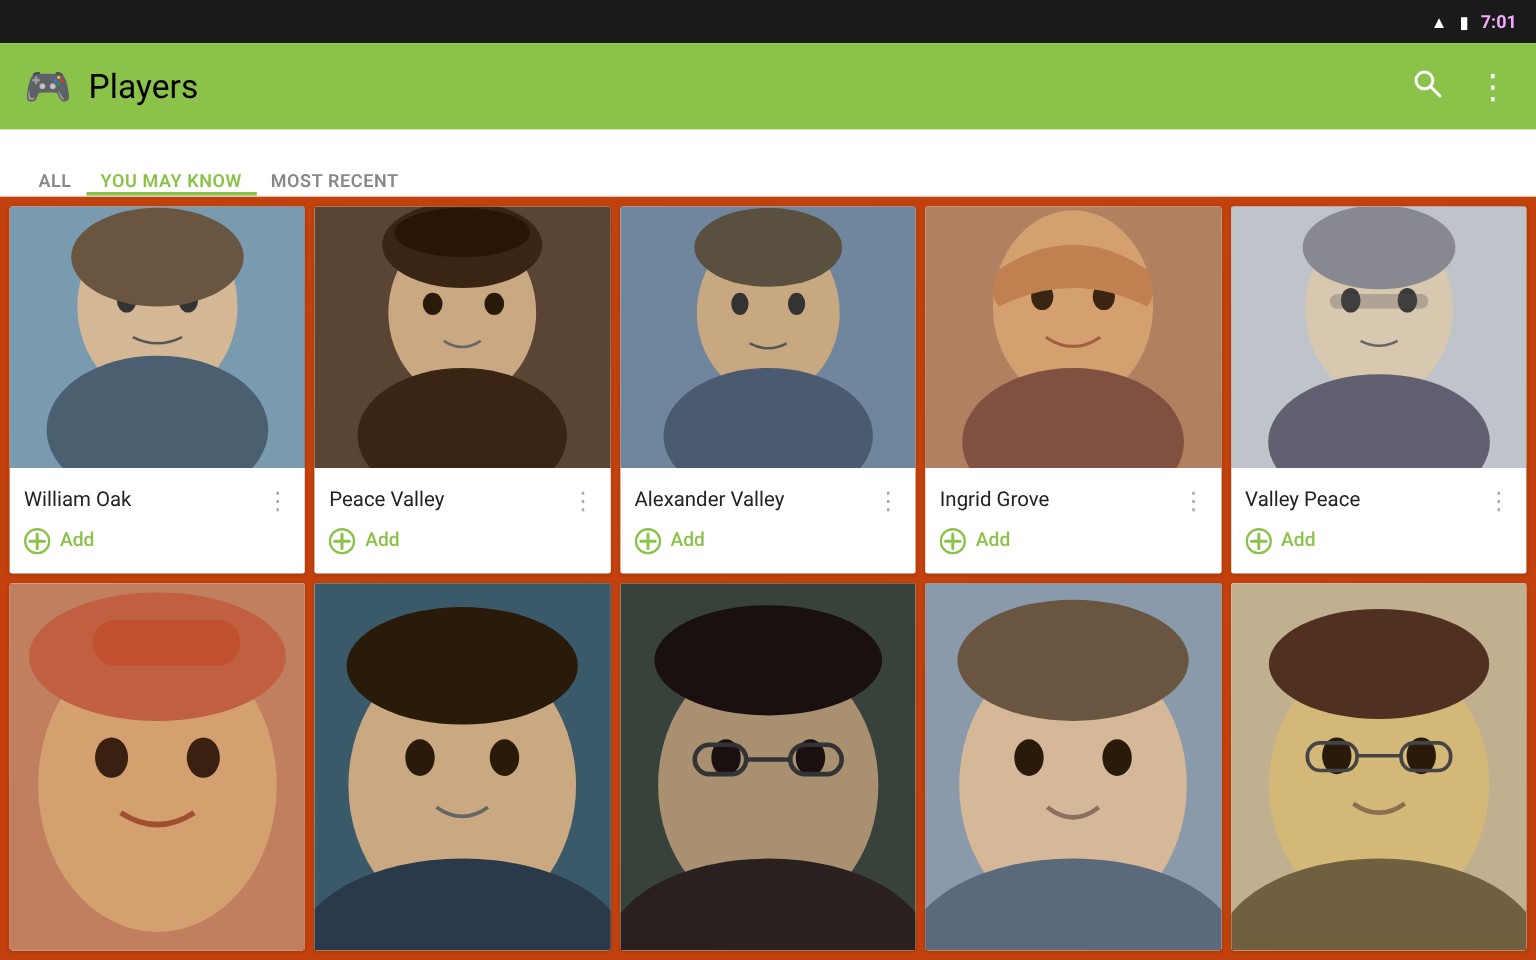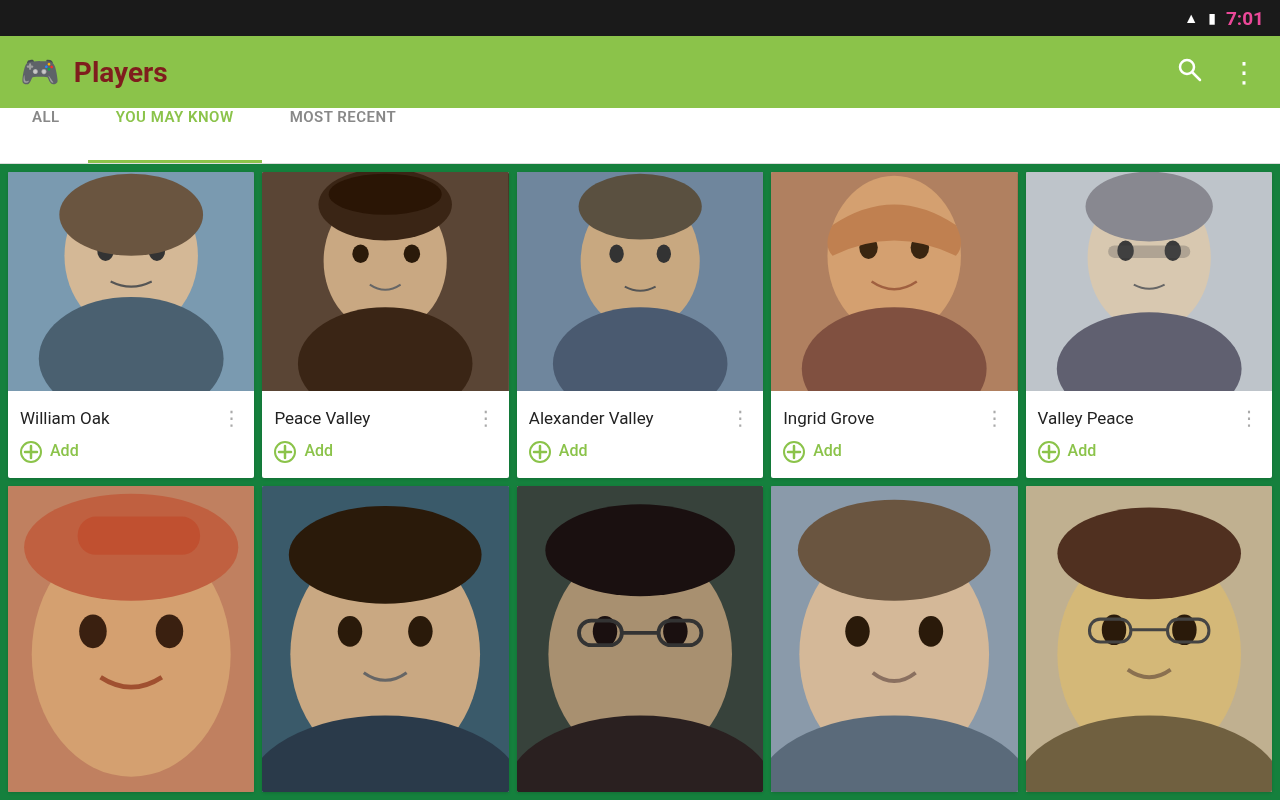--- a/index.html
+++ b/index.html
@@ -10,78 +10,78 @@
       width: 1280px;
       height: 36px;
       background: #1a1a1a;
       display: flex;
       align-items: center;
       justify-content: flex-end;
       padding: 0 16px;
       gap: 10px;
     }
     .status-icon { color: #fff; font-size: 14px; }
-    .status-time { color: #ec4899; font-size: 19px; font-weight: bold; }
+    .status-time { color: #f0abfc; font-size: 15px; font-weight: bold; }
 
     
     #app-bar {
       width: 1280px;
       height: 72px;
       background: #8bc34a;
       display: flex;
       align-items: center;
       padding: 0 20px;
     }
     #app-bar-left {
       display: flex;
       align-items: center;
       gap: 14px;
       flex: 1;
     }
     .gamepad-icon { color: #fff; font-size: 32px; }
-    #app-title { color: #7f1d1d; font-size: 28px; font-weight: 700; }
+    #app-title { color: #000000; font-size: 28px; font-weight: 400; }
     #app-bar-right {
       display: flex;
       align-items: center;
       gap: 28px;
     }
     .bar-icon { color: #fff; font-size: 26px; cursor: pointer; }
 
     
     #tabs-bar {
       width: 1280px;
       height: 56px;
       background: #fff;
       display: flex;
       align-items: stretch;
       border-bottom: 1px solid #ddd;
     }
     .tab {
-      padding: 0 28px;
-      display: flex;
-      align-items: flex-start;
+      padding: 0 12px;
+      display: flex;
+      align-items: flex-end;
       font-size: 15px;
       font-weight: 600;
       letter-spacing: 0.5px;
       color: #888;
       cursor: pointer;
       border-bottom: 3px solid transparent;
       position: relative;
     }
     .tab.active {
       color: #8bc34a;
       border-bottom: 3px solid #8bc34a;
     }
     .tab:first-child { padding-left: 32px; }
 
     
     #content {
       width: 1280px;
       height: 636px;
-      background: #15803d;
+      background: #c2410c;
       padding: 8px;
       overflow: hidden;
     }
     .player-grid {
       display: grid;
       grid-template-columns: repeat(5, 1fr);
       grid-template-rows: repeat(2, 1fr);
       gap: 8px;
       height: 100%;
     }

